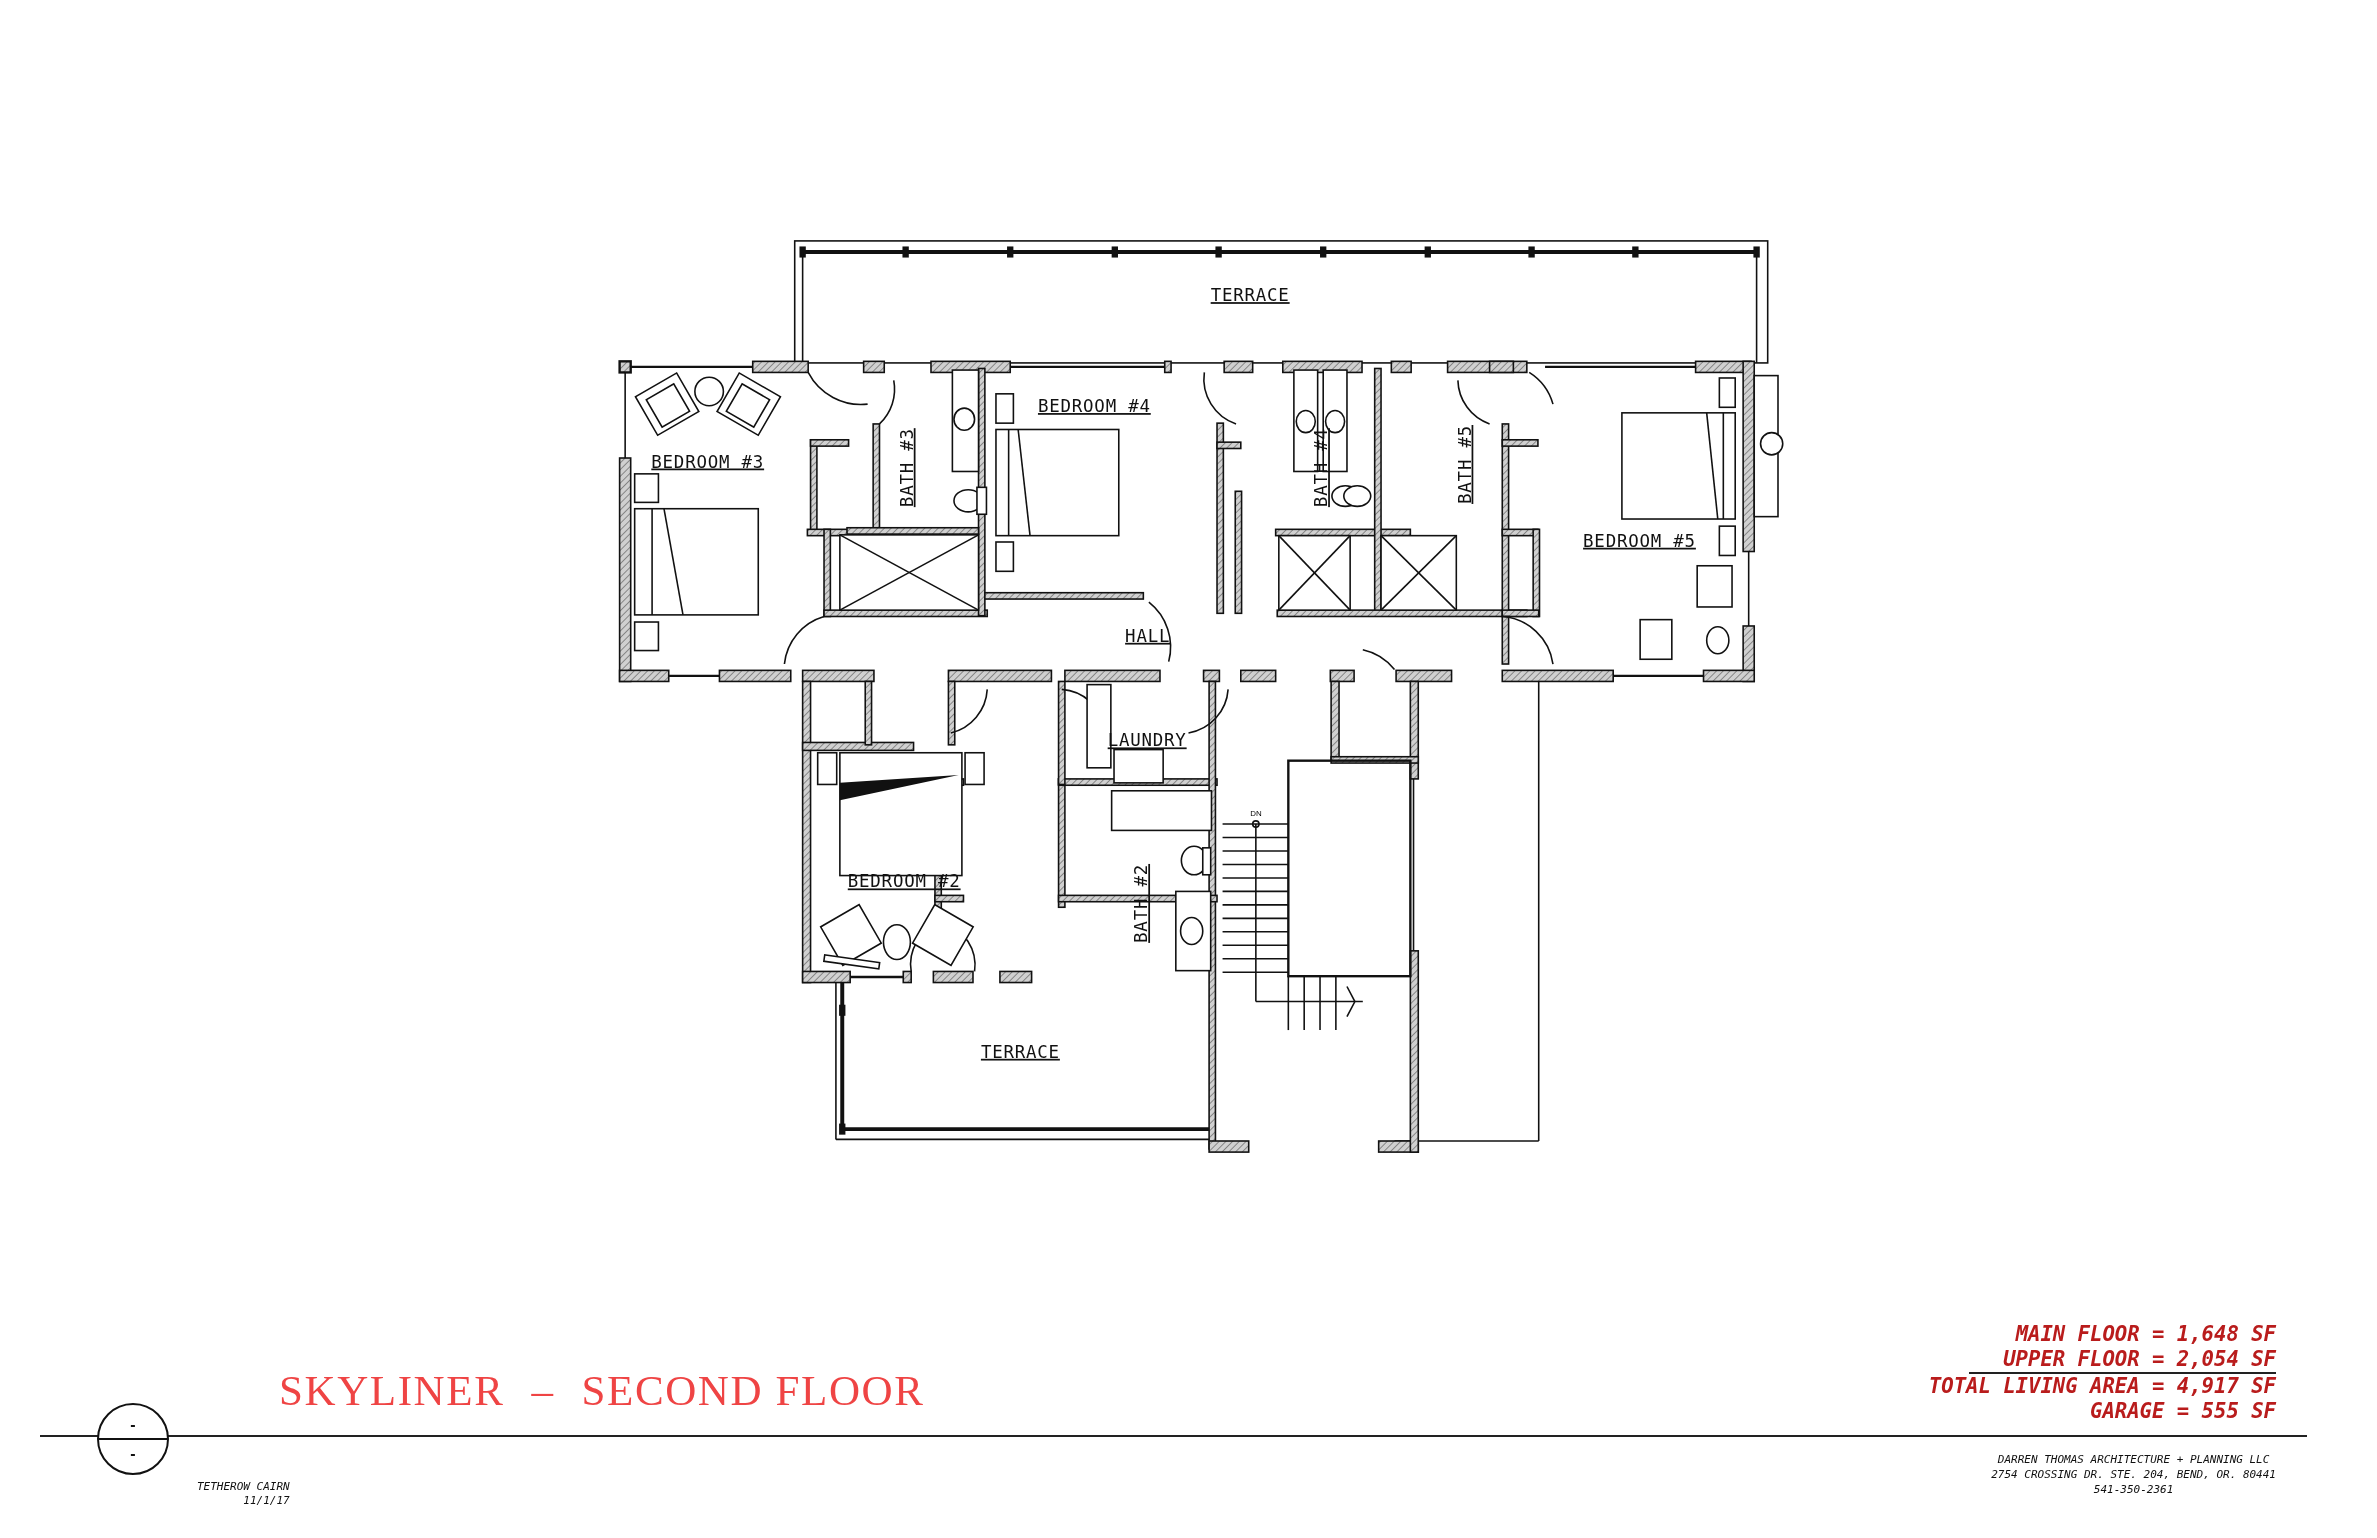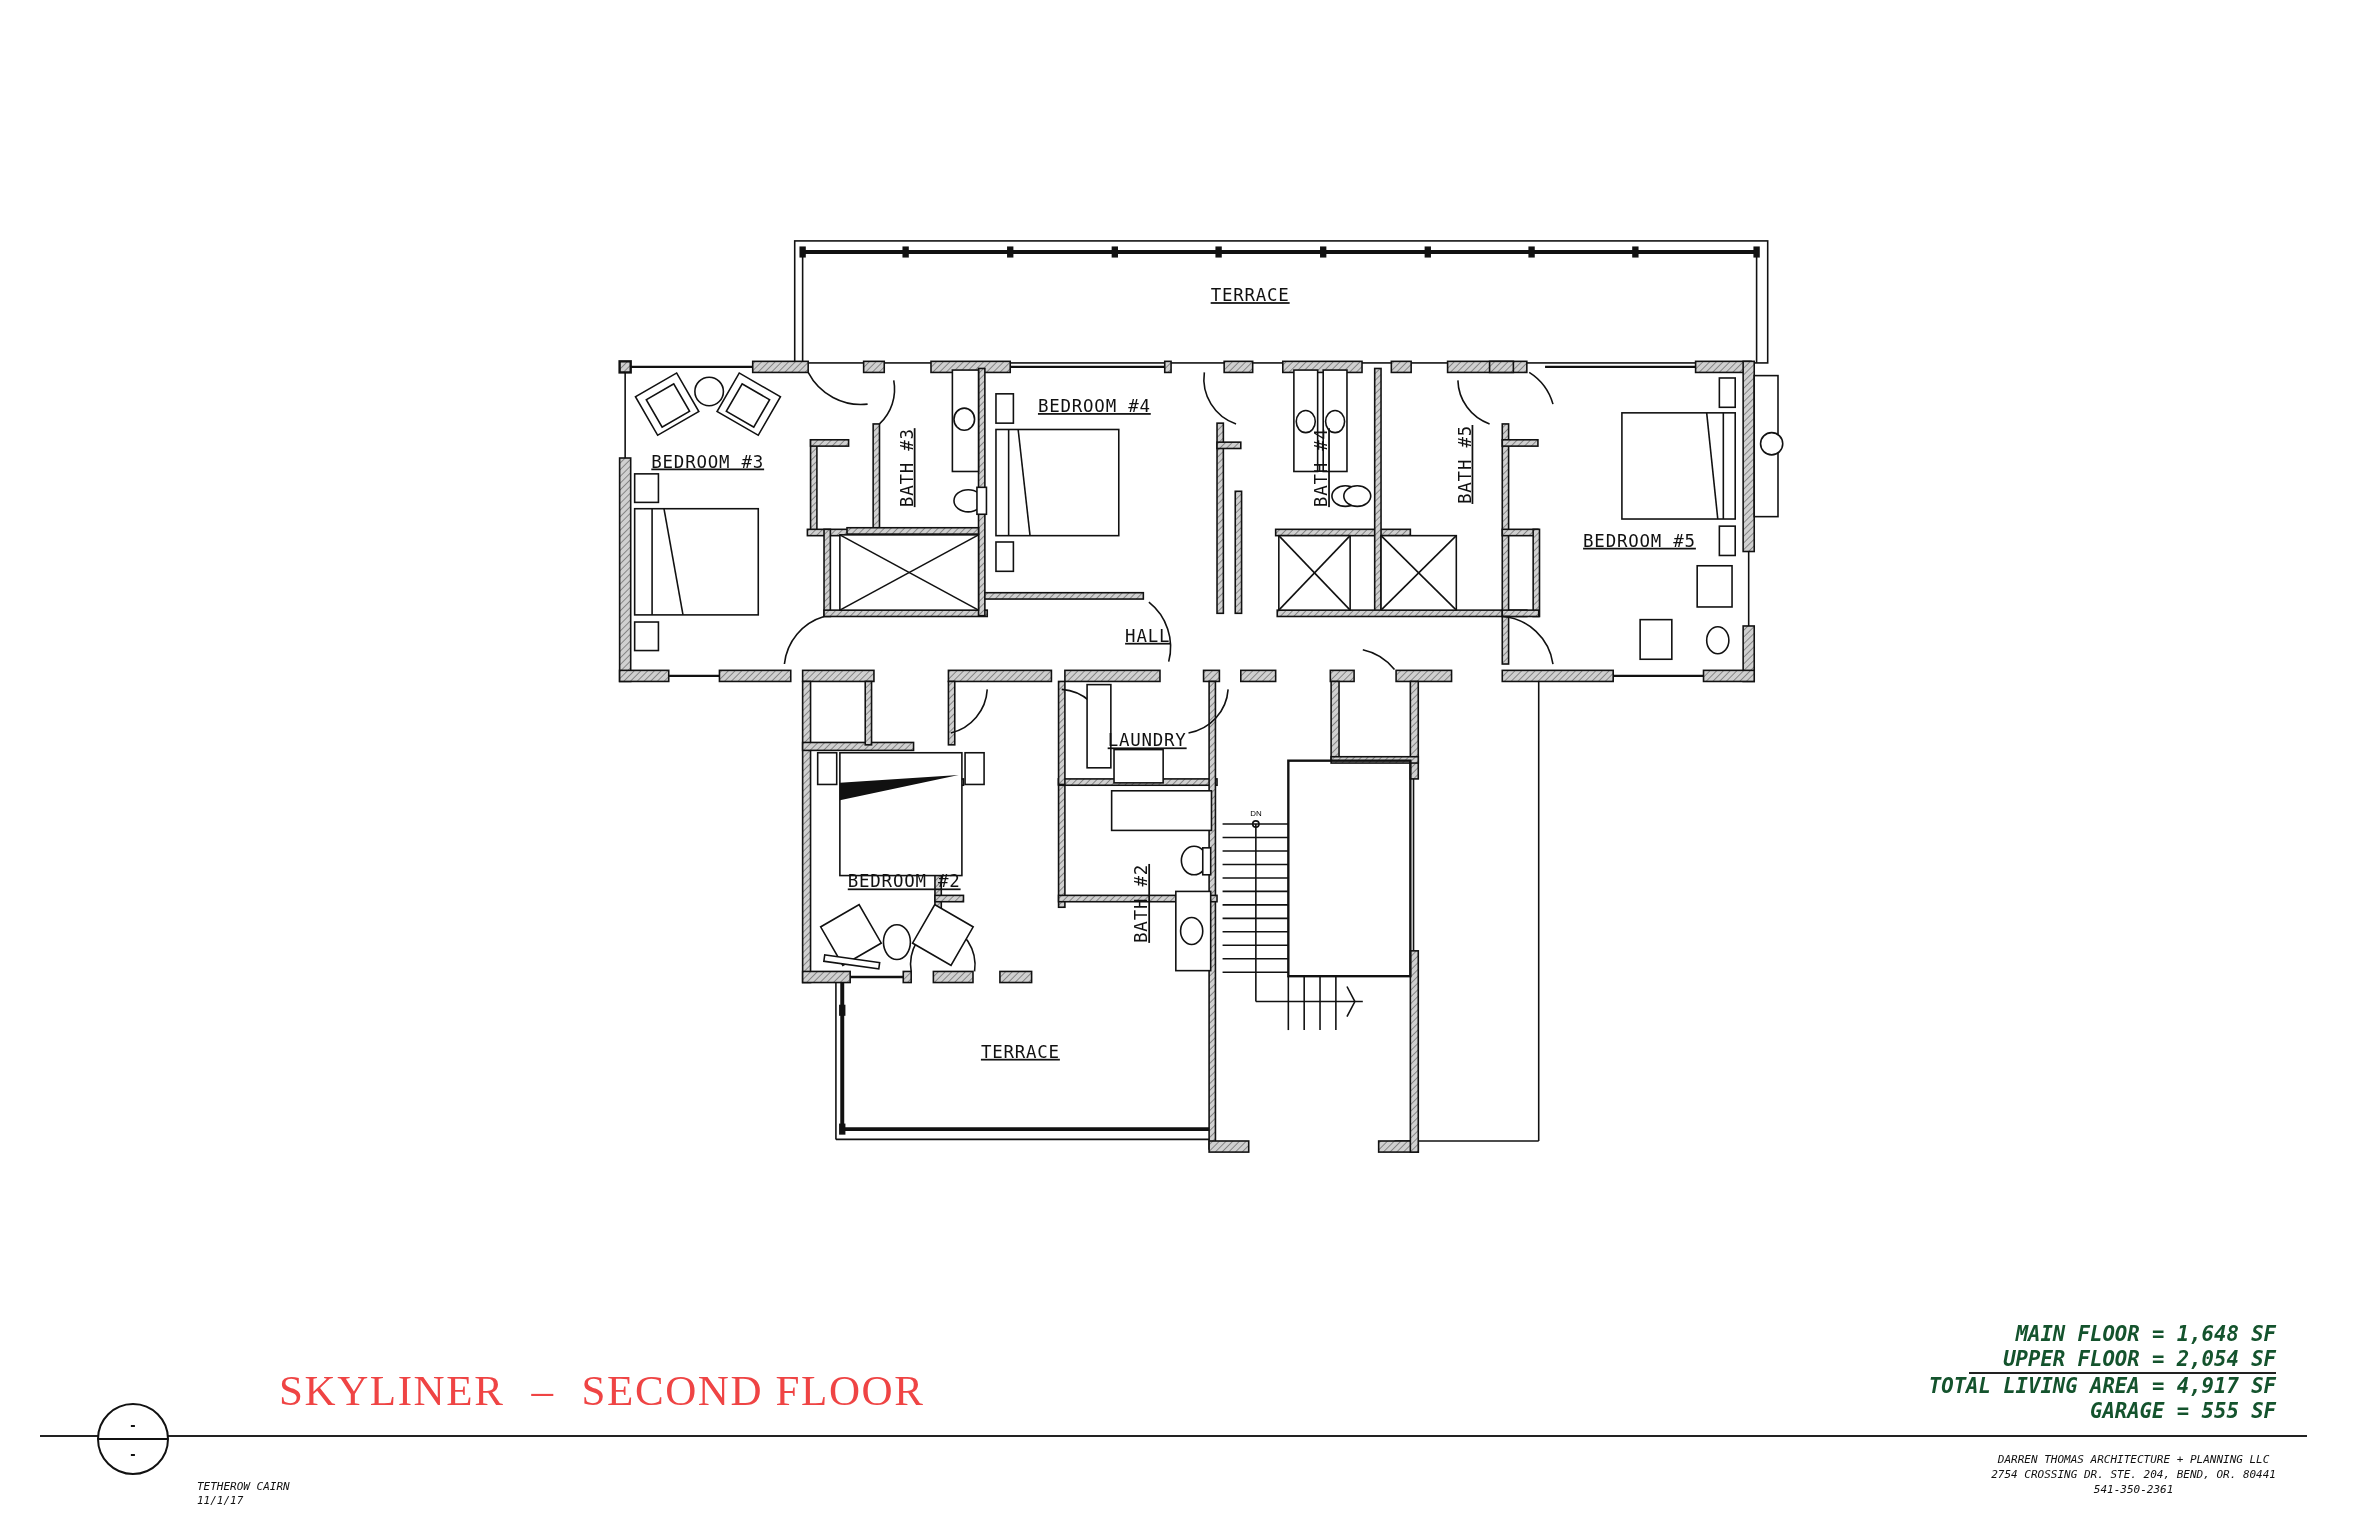--- a/index.html
+++ b/index.html
@@ -6,24 +6,24 @@
   body{width:2377px;height:1538px;position:relative;overflow:hidden;font-family:"Liberation Sans",sans-serif;color:#111;}
   #plan{position:absolute;left:0;top:0;width:2377px;height:1538px;}
   .wall{fill:#b8b8b8;stroke:#111;stroke-width:3;}
   .thin{fill:none;stroke:#111;stroke-width:2;}
   .med{fill:none;stroke:#111;stroke-width:3;}
   .thick{fill:none;stroke:#111;stroke-width:5;}
   .fur{fill:#fff;stroke:#111;stroke-width:2;}
   .lbl{font-family:"DejaVu Sans Mono","Liberation Mono",monospace;font-size:22px;letter-spacing:1px;fill:#111;text-decoration:underline;}
   .title{position:absolute;left:279px;top:1366px;font-family:"Liberation Serif",serif;font-size:43px;letter-spacing:1.6px;color:#ef4444;white-space:nowrap;}
   .title .dash{margin:0 27px;}
-  .areas{position:absolute;right:101px;top:1322px;text-align:right;font-family:"DejaVu Sans Mono",monospace;font-size:20.6px;line-height:25px;font-style:italic;font-weight:bold;color:#14532d;}
+  .areas{position:absolute;right:101px;top:1322px;text-align:right;font-family:"DejaVu Sans Mono",monospace;font-size:20.6px;line-height:25px;font-style:italic;font-weight:bold;color:#b91c1c;}
   .areas .rule{border-top:2.4px solid #222;margin-left:40px;}
   .firm{position:absolute;right:101px;top:1452px;text-align:center;font-family:"DejaVu Sans Mono",monospace;font-size:11px;line-height:15px;font-style:italic;color:#111;}
-  .proj{position:absolute;left:197px;top:1480px;font-family:"DejaVu Sans Mono",monospace;font-size:11px;line-height:14.3px;font-style:italic;color:#111;}
+  .proj{position:absolute;left:197px;top:1480px;font-family:"DejaVu Sans Mono",monospace;font-size:11px;line-height:14.3px;font-style:italic;color:#111;text-align:right;}
   .baseline{position:absolute;left:40px;top:1435px;width:2267px;height:2.4px;background:#222;}
   .bubble{position:absolute;left:97px;top:1403px;width:68px;height:68px;border:2.4px solid #111;border-radius:50%;background:#fff;}
   .bubble span{position:absolute;left:0;width:100%;text-align:center;font-family:"Liberation Sans",sans-serif;font-weight:bold;font-size:16px;}
   .bubble .top{top:11px;}
   .bubble .bot{top:40px;}
   .bubble .mid{position:absolute;left:0;top:32.5px;width:100%;height:2.4px;background:#111;}
 </style>
 </head>
 <body>
 

